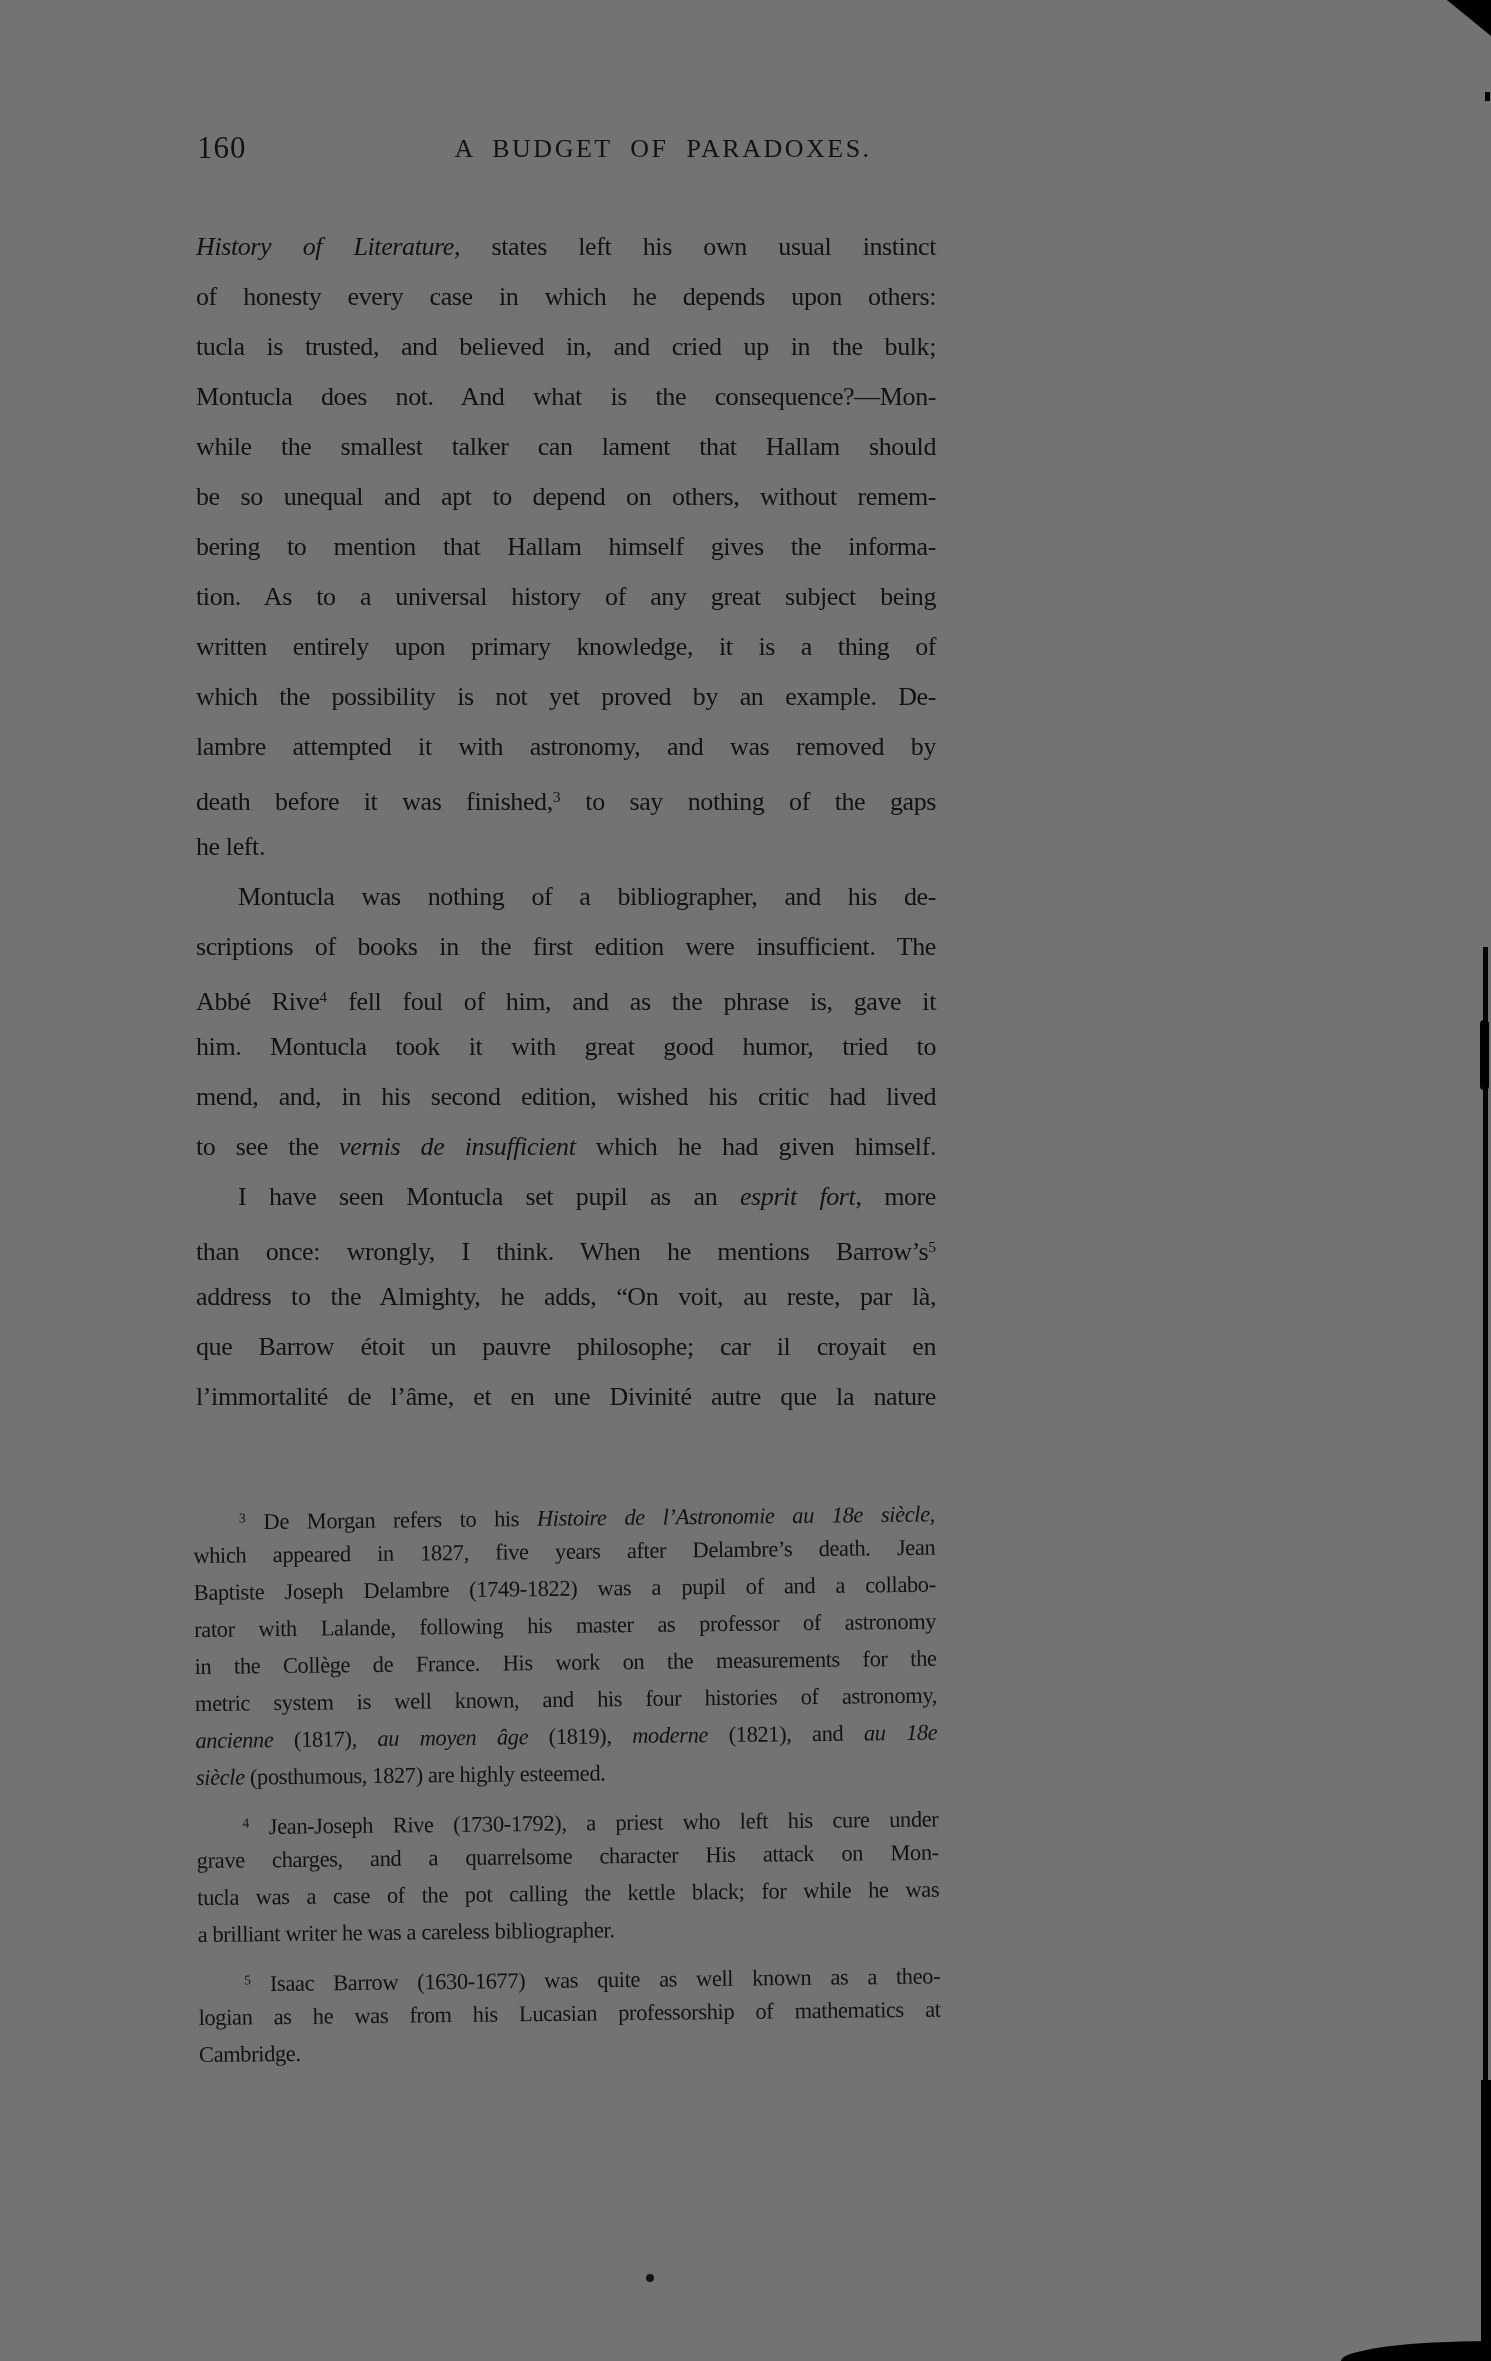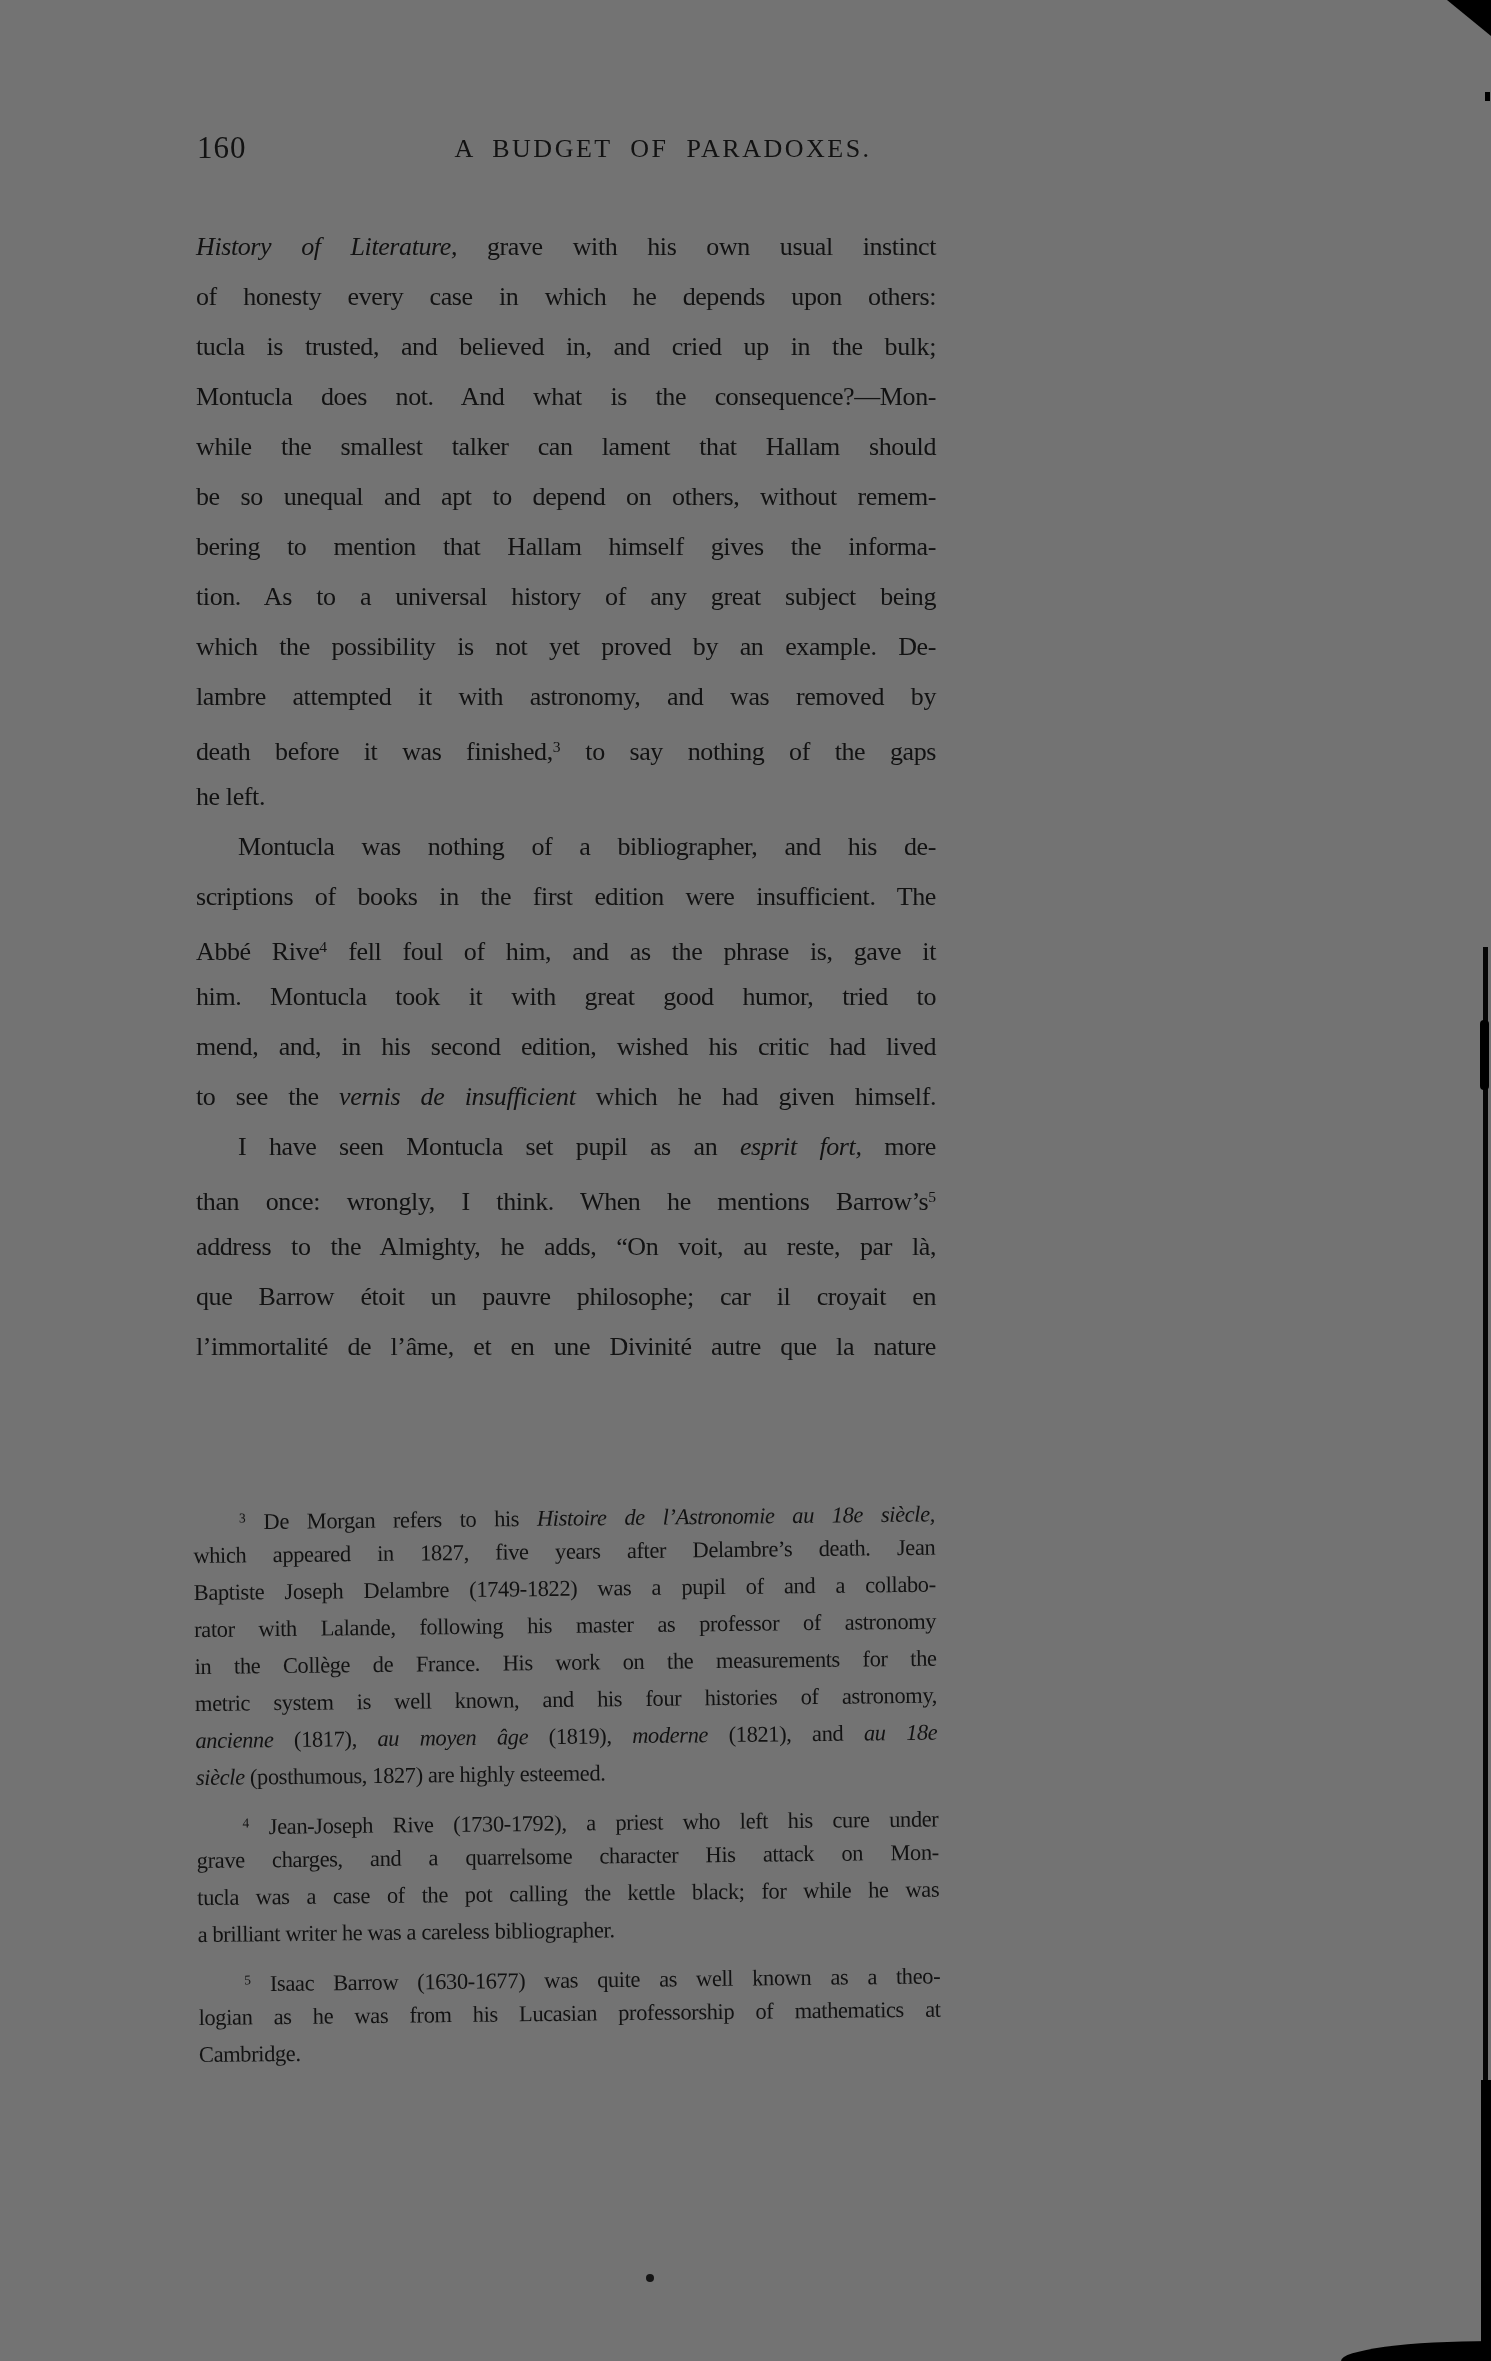--- a/index.html
+++ b/index.html
@@ -47,28 +47,29 @@
 
 <div class="page">
 
   <div class="header">
     <span class="pagenum">160</span>
     <span class="runhead">A BUDGET OF PARADOXES.</span>
   </div>
 
   <div class="body-text" id="body-text">
       <div>
-        <div class="line"><span class="it">History of Literature,</span><span class=""> grave with his own usual instinct</span></div>
+        <div class="line"><span class="it">History of Literature,</span><span class=""> states left his own usual instinct</span></div>
         <div class="line"><span class="">of honesty every case in which he depends upon others:</span></div>
         <div class="line"><span class="">tucla is trusted, and believed in, and cried up in the bulk;</span></div>
         <div class="line"><span class="">Montucla does not.  And what is the consequence?—Mon-</span></div>
         <div class="line"><span class="">while the smallest talker can lament that Hallam should</span></div>
         <div class="line"><span class="">be so unequal and apt to depend on others, without remem-</span></div>
         <div class="line"><span class="">bering to mention that Hallam himself gives the informa-</span></div>
         <div class="line"><span class="">tion.  As to a universal history of any great subject being</span></div>
+        <div class="line"><span class="">written entirely upon primary knowledge, it is a thing of</span></div>
         <div class="line"><span class="">which the possibility is not yet proved by an example.  De-</span></div>
         <div class="line"><span class="">lambre attempted it with astronomy, and was removed by</span></div>
         <div class="line"><span class="">death before it was finished,</span><span class="sup">3</span><span class=""> to say nothing of the gaps</span></div>
         <div class="line noj"><span class="">he left.</span></div>
       </div>
       <div>
         <div class="line ind"><span class="">Montucla was nothing of a bibliographer, and his de-</span></div>
         <div class="line"><span class="">scriptions of books in the first edition were insufficient.  The</span></div>
         <div class="line"><span class="">Abbé Rive</span><span class="sup">4</span><span class=""> fell foul of him, and as the phrase is, gave it</span></div>
         <div class="line"><span class="">him.  Montucla took it with great good humor, tried to</span></div>

